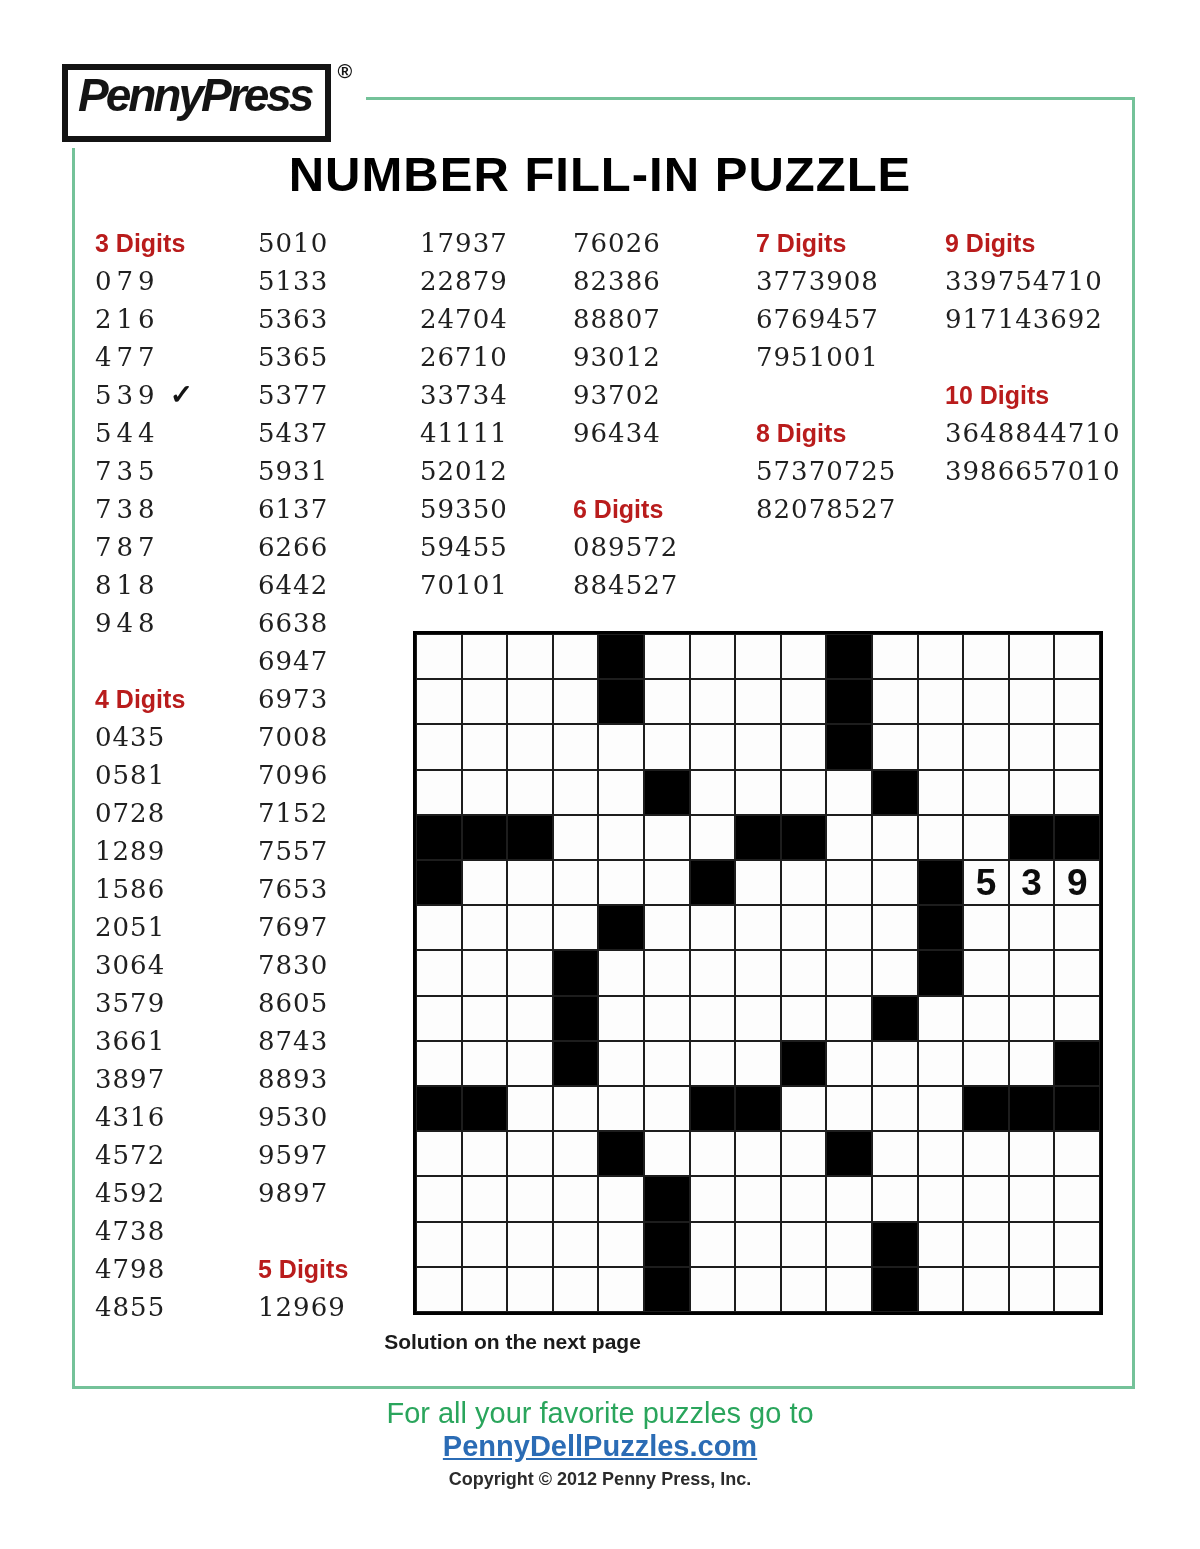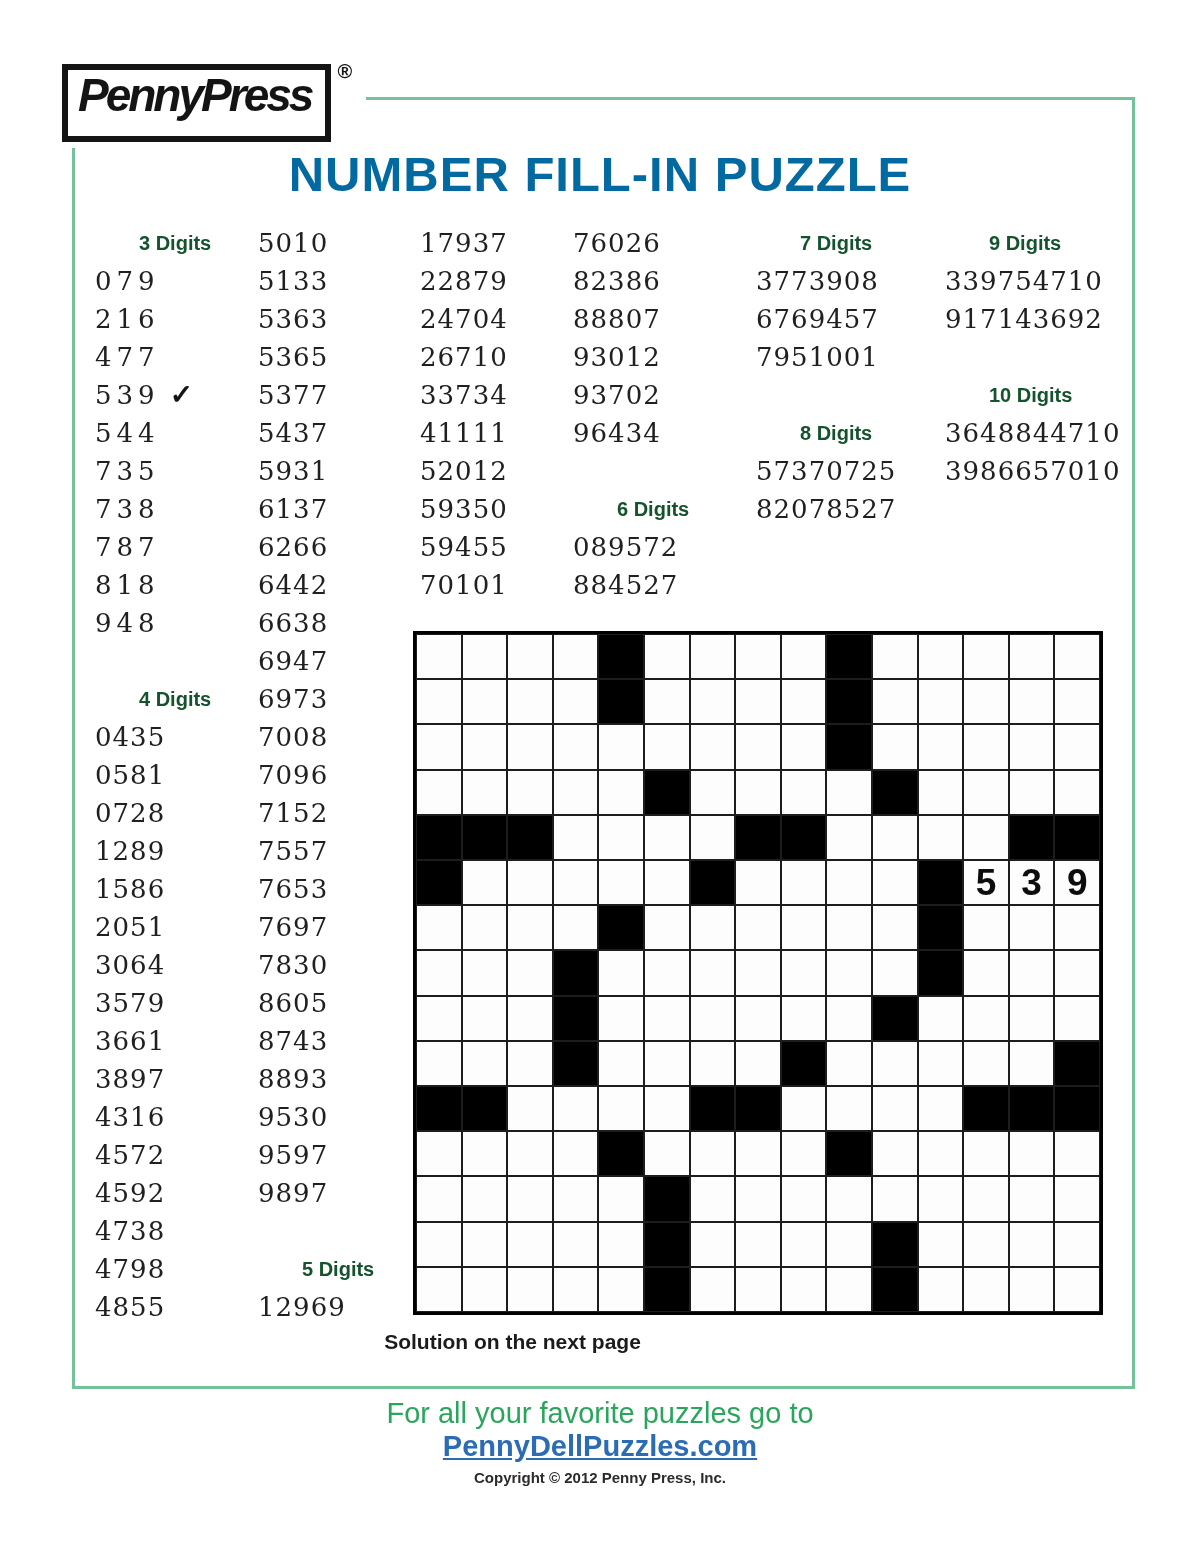--- a/index.html
+++ b/index.html
@@ -5,40 +5,40 @@
   html,body{margin:0;padding:0;background:#ffffff;}
   body{width:1200px;height:1549px;position:relative;font-family:"Liberation Sans",sans-serif;color:#1a1a1a;overflow:hidden;}
 
   .green-frame{position:absolute;left:72px;top:97px;width:1063px;height:1292px;border:3px solid #74c299;box-sizing:border-box;background:#fff;}
 
   .logo-wrap{position:absolute;left:62px;top:64px;background:#ffffff;padding:0 10px 6px 0;z-index:5;display:flex;align-items:flex-start;}
   .logo-box{border:6px solid #141414;background:#fff;padding:1px 14px 17px 10px;}
   .logo-text{font-weight:bold;font-style:italic;font-size:46px;letter-spacing:-3px;color:#141414;line-height:1.05;font-family:"Liberation Sans",sans-serif;}
   .logo-reg{font-size:20px;font-weight:bold;color:#141414;margin-left:4px;margin-top:-4px;background:#fff;padding:0 4px 4px 2px;}
 
-  .page-title{position:absolute;left:0;top:146px;width:1200px;text-align:center;font-size:49px;font-weight:bold;letter-spacing:1px;color:#0369a1;z-index:4;}
+  .page-title{position:absolute;left:0;top:146px;width:1200px;text-align:center;font-size:49px;font-weight:bold;letter-spacing:1px;color:#000000;z-index:4;}
 
   .clue-col{position:absolute;top:224px;z-index:3;}
   .clue-row{height:38px;line-height:38px;white-space:nowrap;}
-  .clue-head{font-family:"Liberation Sans",sans-serif;font-weight:bold;font-size:20px;color:#14532d;margin-left:44px;}
+  .clue-head{font-family:"Liberation Sans",sans-serif;font-weight:bold;font-size:25px;color:#b91c1c;}
   .clue-num{font-family:"DejaVu Serif",serif;font-size:26px;color:#202020;letter-spacing:1px;}
   .clue-num.wide{letter-spacing:5px;}
   .clue-check{font-weight:bold;font-size:28px;margin-left:10px;letter-spacing:0;color:#141414;}
 
   .fill-grid{position:absolute;left:413px;top:631px;width:690px;height:684px;border:3px solid #000;box-sizing:border-box;display:grid;grid-template-columns:repeat(15,1fr);grid-template-rows:repeat(15,1fr);background:#fff;z-index:3;}
   .cell{border:1px solid #1d1d1d;box-sizing:border-box;background:#fdfdfd;display:flex;align-items:center;justify-content:center;}
   .cell.black{background:#000;}
   .cell .pref{font-family:"Liberation Sans",sans-serif;font-weight:bold;font-size:37px;color:#0d0d0d;}
 
   .solution-note{position:absolute;left:0;top:1330px;width:1025px;text-align:center;font-weight:bold;font-size:21px;color:#1b1b1b;z-index:4;}
 
   .footer{position:absolute;left:0;top:1398px;width:1200px;text-align:center;z-index:4;}
   .footer-line1{font-size:29px;font-weight:normal;color:#2aa55c;line-height:1.1;}
   .footer-link{font-size:29px;font-weight:bold;color:#2b6cb5;line-height:1.15;display:inline-block;}
-  .footer-copy{font-size:15px;font-weight:bold;color:#2b2b2b;margin-top:6px;line-height:1.2;}
+  .footer-copy{font-size:18px;font-weight:bold;color:#2b2b2b;margin-top:6px;line-height:1.2;}
 </style>
 </head>
 <body>
 
 <div class="green-frame"></div>
 
 <div class="logo-wrap">
   <div class="logo-box">
     <span class="logo-text">PennyPress</span>
   </div>

